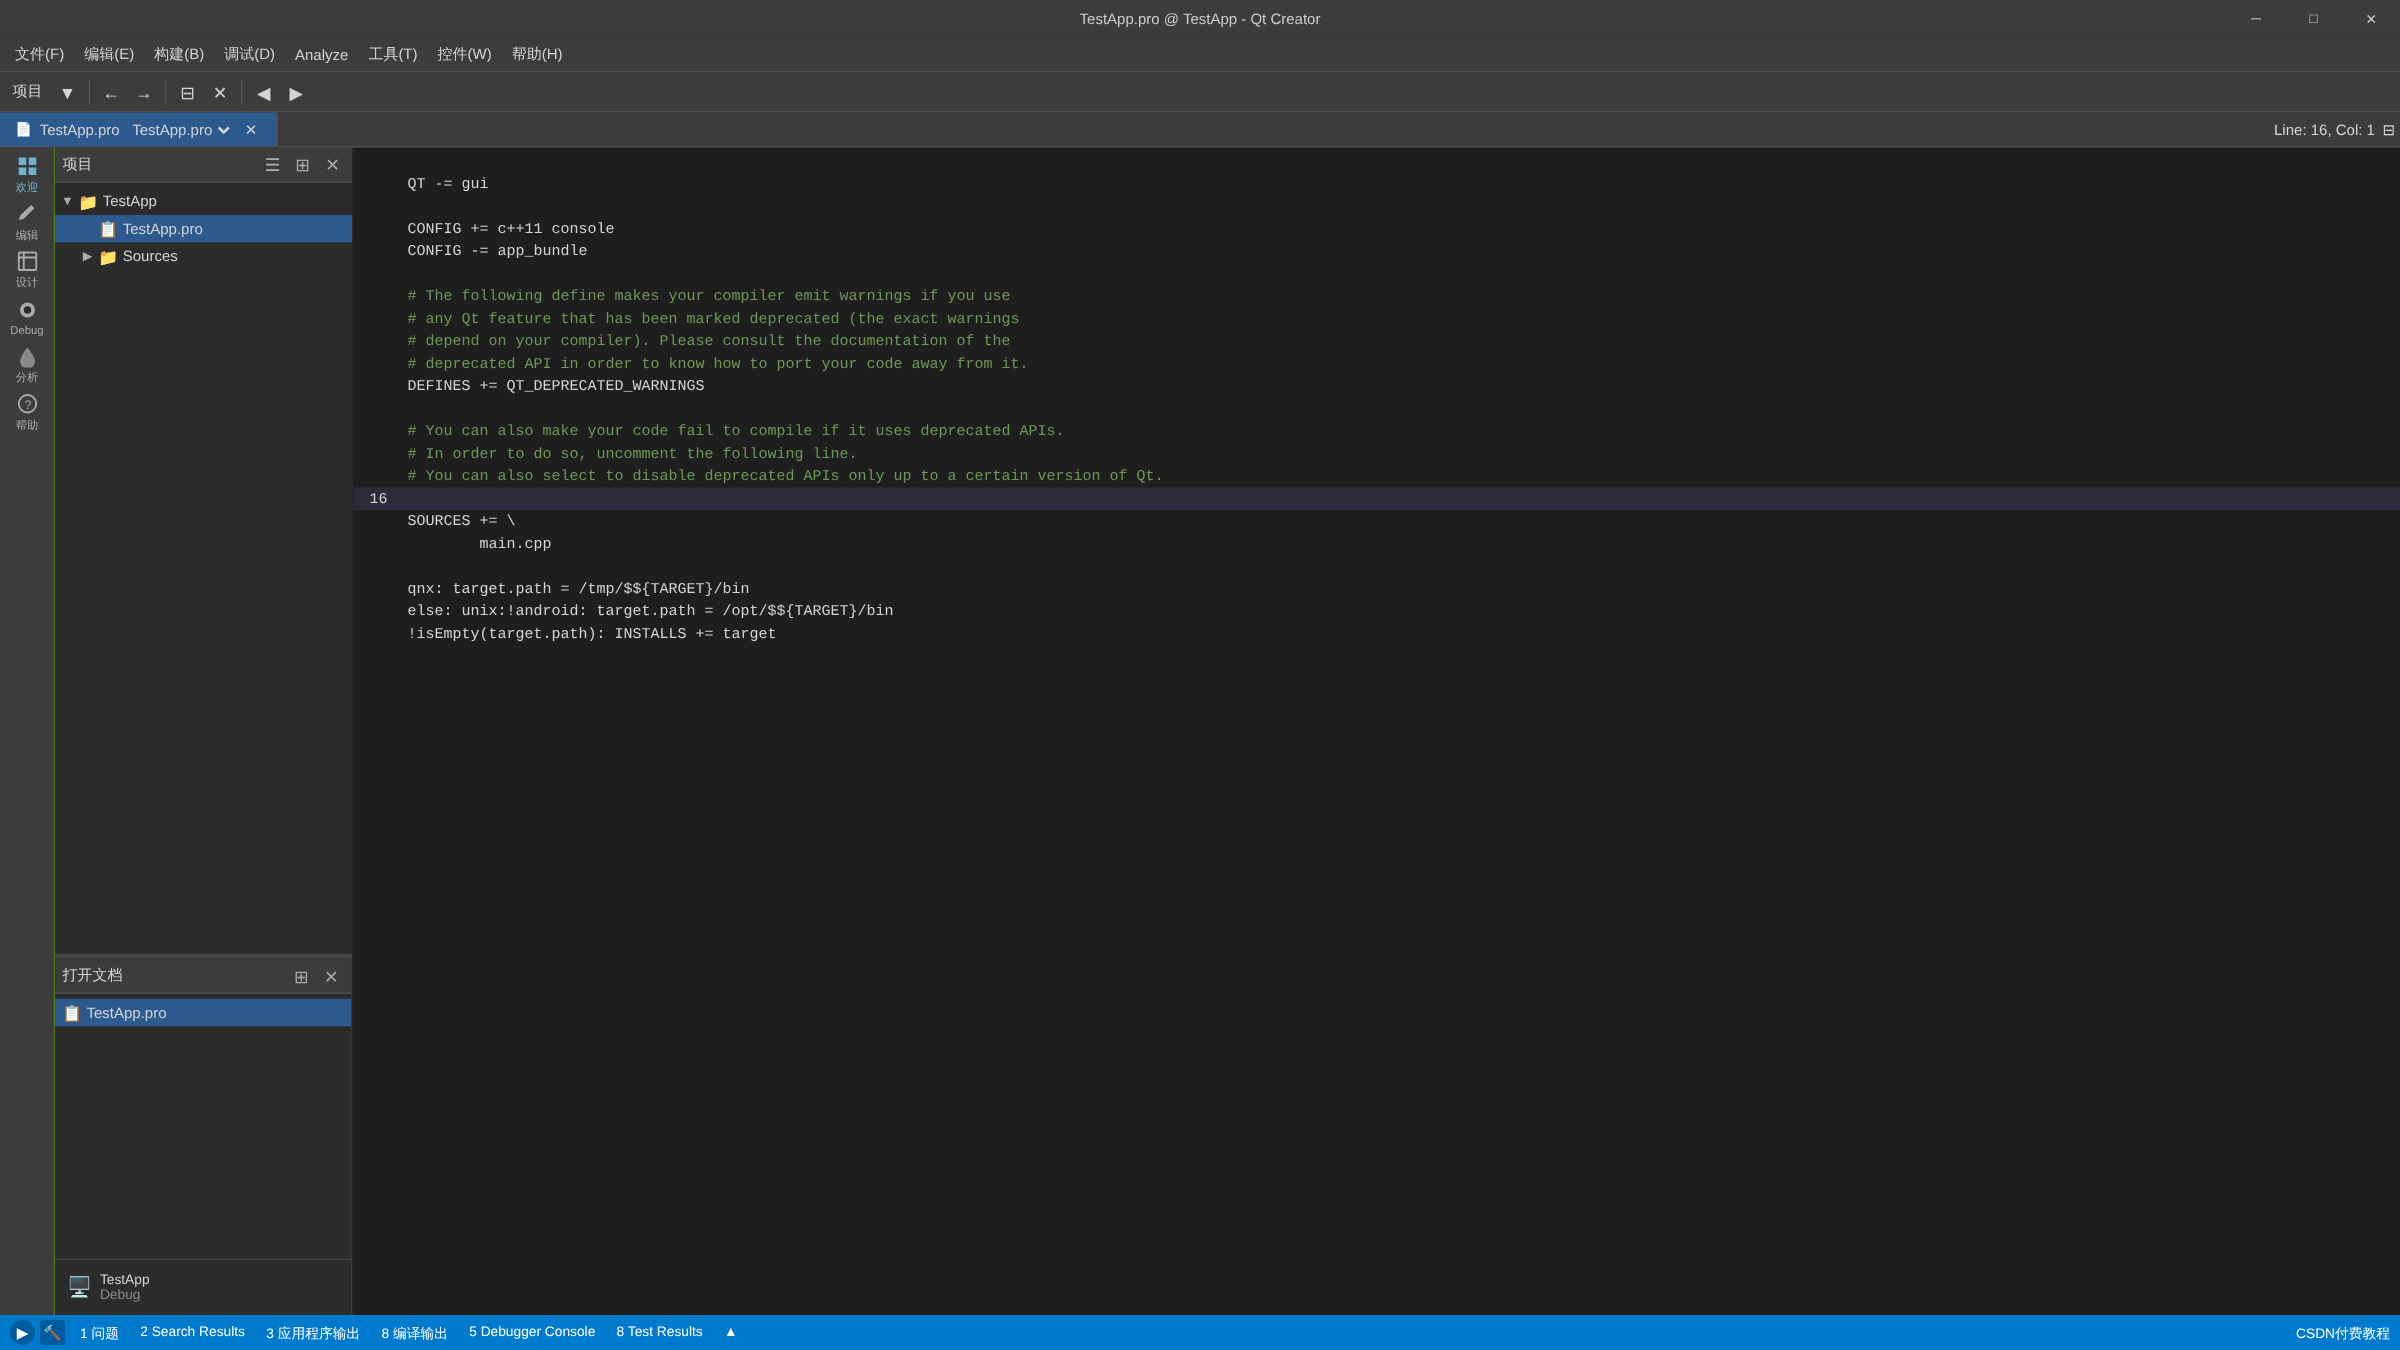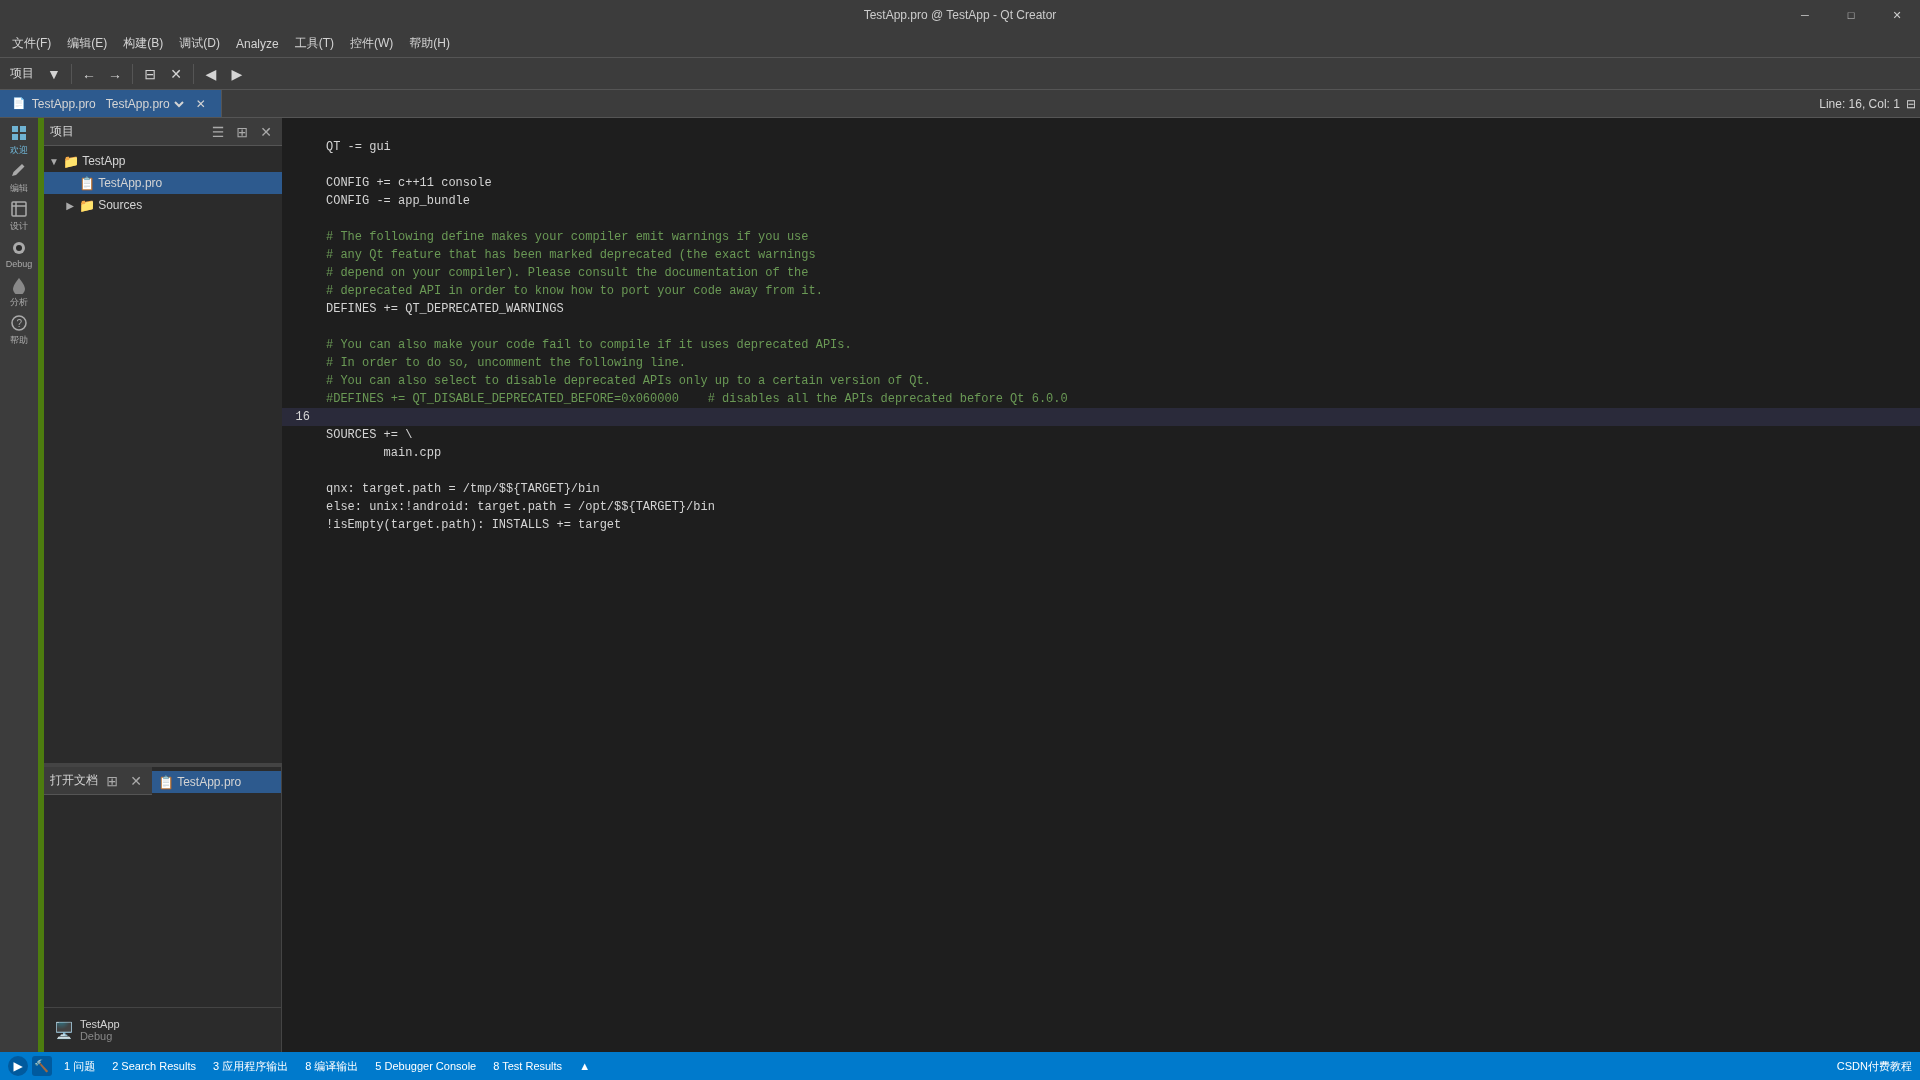--- a/index.html
+++ b/index.html
@@ -156,21 +156,21 @@
     
     .icon-sidebar {
       width: 44px;
       background: #3c3c3c;
       display: flex;
       flex-direction: column;
       align-items: center;
       padding-top: 4px;
       gap: 2px;
       flex-shrink: 0;
-      border-right: 6px solid #4d7c0f;
+      border-right: 1px solid #4d7c0f;
     }
     .icon-sidebar-item {
       width: 36px;
       height: 36px;
       display: flex;
       flex-direction: column;
       align-items: center;
       justify-content: center;
       cursor: pointer;
       border-radius: 4px;
@@ -474,21 +474,21 @@
         <div class="tree-item" style="padding-left:20px;">
           <span class="tree-arrow">▶</span>
           <span class="tree-icon">📁</span>
           <span class="tree-label">Sources</span>
         </div>
       </div>
     </div>
 
     <div class="h-splitter"></div>
 
-    <div style="height:240px;display:flex;background:#2b2b2b;">
+    <div style="height:240px;display:flex;flex-direction:column;background:#2b2b2b;">
       <div class="project-panel-header">
         <span class="panel-title">打开文档</span>
         <div class="panel-btn">⊞</div>
         <div class="panel-btn">✕</div>
       </div>
       <div class="tree">
         <div class="bottom-tree-item selected">
           <span class="tree-icon" style="color:#6fb3d3;">📋</span>
           <span>TestApp.pro</span>
         </div>
@@ -557,24 +557,20 @@
         <span class="line-num"></span>
         <span class="line-content cm"># You can also make your code fail to compile if it uses deprecated APIs.</span>
       </div>
       <div class="code-line">
         <span class="line-num"></span>
         <span class="line-content cm"># In order to do so, uncomment the following line.</span>
       </div>
       <div class="code-line">
         <span class="line-num"></span>
         <span class="line-content cm"># You can also select to disable deprecated APIs only up to a certain version of Qt.</span>
-      </div>
-      <div class="code-line">
-        <span class="line-num"></span>
-        <span class="line-content cm">#DEFINES += QT_DISABLE_DEPRECATED_BEFORE=0x060000    # disables all the APIs deprecated before Qt 6.0.0</span>
       </div>
       <div class="code-line" style="background:#2a2a3a;flex-direction:column;">
         <span class="line-num" style="color:#d4d4d4;">16</span>
         <span class="line-content"></span>
       </div>
       <div class="code-line">
         <span class="line-num"></span>
         <span class="line-content plain">SOURCES += \</span>
       </div>
       <div class="code-line">

